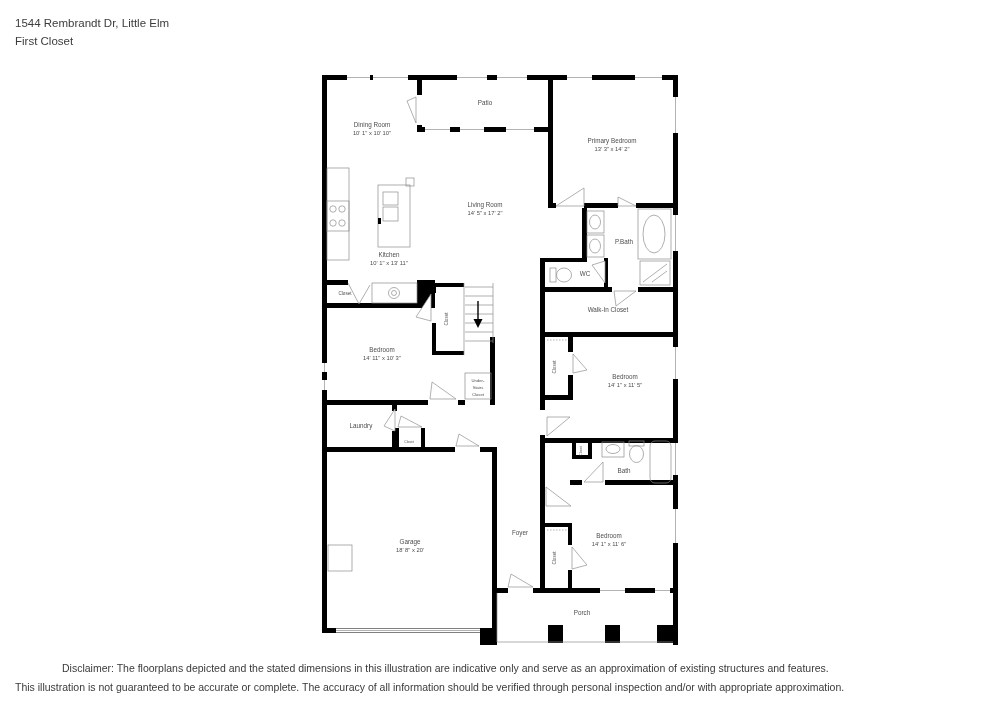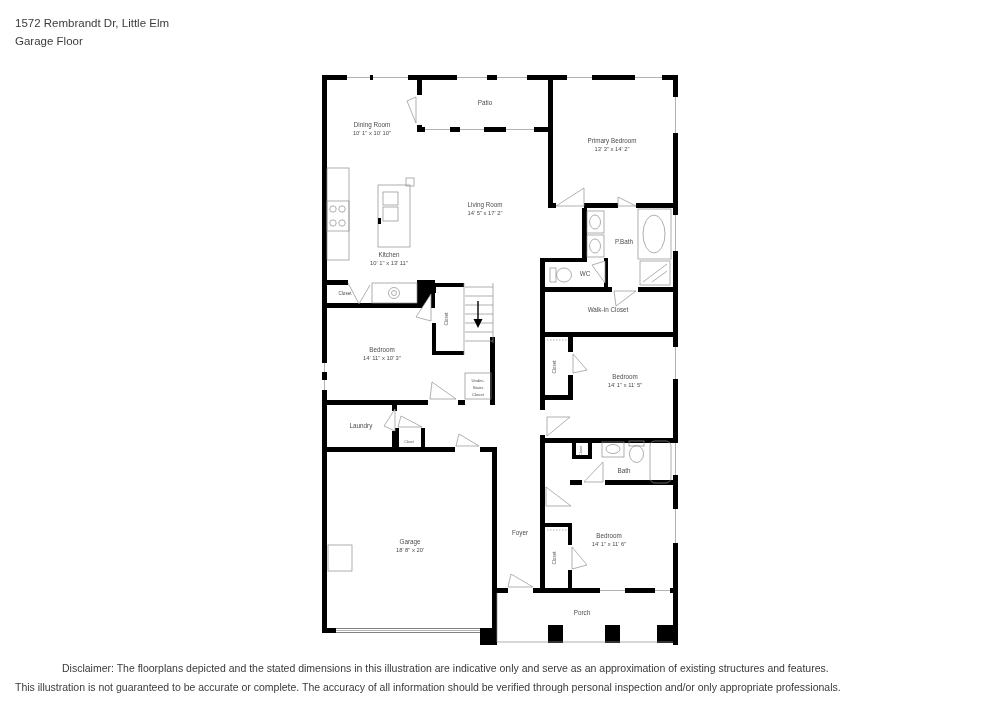--- a/index.html
+++ b/index.html
@@ -19,22 +19,22 @@
   .dim{font-family:"Liberation Sans",sans-serif;font-size:5.8px;fill:#4d4d4d;}
   .sm{font-family:"Liberation Sans",sans-serif;font-size:4.6px;fill:#4d4d4d;}
   .xs{font-family:"Liberation Sans",sans-serif;font-size:4.2px;fill:#4d4d4d;}
   .xxs{font-family:"Liberation Sans",sans-serif;font-size:3.3px;fill:#4d4d4d;}
   text{text-anchor:middle;}
 </style>
 </head>
 <body>
 
 <div class="hdr">
-  <div>1572 Rembrandt Dr, Little Elm</div>
-  <div>Garage Floor</div>
+  <div>1544 Rembrandt Dr, Little Elm</div>
+  <div>First Closet</div>
 </div>
 
 <div class="plan">
 <svg width="356" height="572" viewBox="0 0 356 572">
 
   <g>
     <rect class="w" x="0" y="0" width="356" height="5"></rect>
     <rect class="w" x="0" y="0" width="5" height="558"></rect>
     <rect class="w" x="351" y="0" width="5" height="570"></rect>
     <rect class="w" x="0" y="553" width="175" height="5"></rect>
@@ -242,13 +242,13 @@
     <text class="lbl" x="198" y="460">Foyer</text>
     <text class="lbl" x="287" y="463">Bedroom</text>
     <text class="dim" x="287" y="471">14' 1" x 11' 6"</text>
     <text class="sm" x="234" y="483" transform="rotate(-90 234 483)">Closet</text>
     <text class="lbl" x="260" y="540">Porch</text>
   </g>
 </svg>
 </div>
 
 <div class="disc d1">Disclaimer: The floorplans depicted and the stated dimensions in this illustration are indicative only and serve as an approximation of existing structures and features.</div>
-<div class="disc d2">This illustration is not guaranteed to be accurate or complete. The accuracy of all information should be verified through personal inspection and/or only appropriate professionals.</div>
+<div class="disc d2">This illustration is not guaranteed to be accurate or complete. The accuracy of all information should be verified through personal inspection and/or with appropriate approximation.</div>
 
 </body></html>

